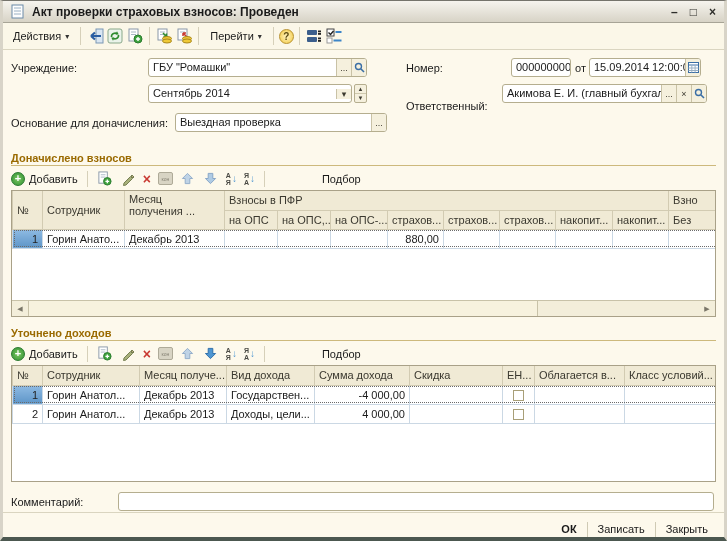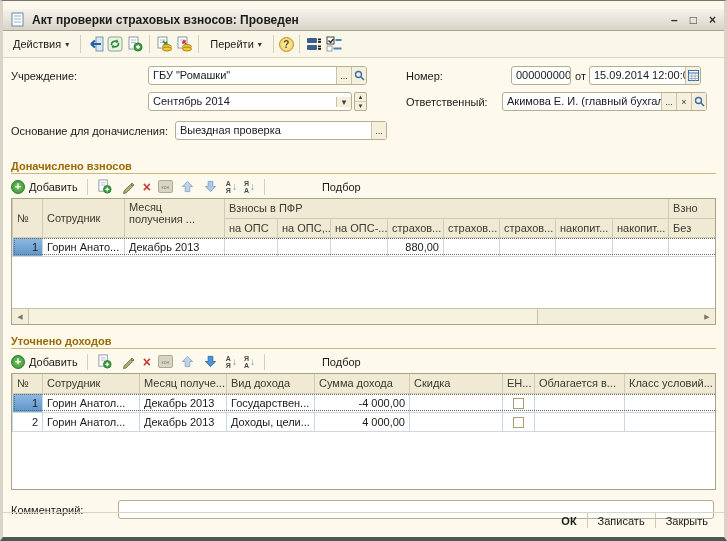--- a/index.html
+++ b/index.html
@@ -19,21 +19,21 @@
     border-right: 3px solid #D8D4C8;
     border-bottom: 4px solid #4C5850;
     overflow: hidden;
   }
   
   .titlebar {
     height: 22px;
     background: linear-gradient(#f6f4ee, #d7d3c6);
     border-bottom: 1px solid #a7a496;
     display: flex; align-items: center;
-    padding: 0 8px 0 5px; gap: 6px; margin-top: 8px;
+    padding: 0 8px 0 5px; gap: 6px;
   }
   .title-text { font-weight: bold; font-size: 12px; flex: 1; white-space: nowrap; overflow: hidden; }
   .win-controls { display: flex; gap: 12px; align-items: center; }
   .win-controls span { font-size: 12px; font-weight: bold; color: #2e2e2a; cursor: default; line-height: 1; }
   
   .toolbar {
     height: 27px;
     display: flex; align-items: center;
     padding: 0 4px; gap: 2px;
     background: #FBF7E8;
@@ -148,21 +148,21 @@
   
   .comment-row { display: flex; align-items: center; margin: 10px 10px 0 8px; }
   .comment-row .clabel { width: 107px; }
   .comment-field {
     flex: 1; height: 19px; background: #fff;
     border: 1px solid #B5AE8F; border-radius: 3px; padding: 0 4px; line-height: 17px;
   }
   .footer {
     position: absolute; left: 0; right: 0; bottom: 0; height: 25px;
     border-top: 1px solid #DAD5C0;
-    display: flex; align-items: flex-start; justify-content: flex-end;
+    display: flex; align-items: flex-end; justify-content: flex-end;
     padding: 0 6px;
   }
   .f-btn { padding: 2px 10px; white-space: nowrap; }
   .f-btn.ok { font-weight: bold; }
   .f-sep { width: 1px; height: 15px; background: #CFCAB4; }
 </style>
 </head>
 <body>
 
 <div class="window">
@@ -297,21 +297,21 @@
 
     <div class="field" style="left:145px; top:26px; width:204px;align-items:center;">
       <span class="fval">Сентябрь 2014</span>
       <span class="fseg">▾</span>
     </div>
     <div class="spinbox" style="left:351px; top:26px;">
       <span>▲</span>
       <span>▼</span>
     </div>
 
-    <span class="flabel" style="left:403px; top:27px;">Ответственный:</span>
+    <span class="flabel" style="left:403px; top:39px;">Ответственный:</span>
     <div class="field" style="left:499px; top:26px; width:205px;">
       <span class="fval">Акимова Е. И. (главный бухгалтер)</span>
       <span class="fseg">...</span>
       <span class="fseg">×</span>
       <span class="fseg">
         <svg width="11" height="11" viewBox="0 0 11 11">
             <circle cx="4.5" cy="4.5" r="3" fill="none" stroke="#3A6EA5" stroke-width="1.4"></circle>
             <line x1="7" y1="7" x2="10" y2="10" stroke="#3A6EA5" stroke-width="1.6"></line>
           </svg>
       </span>

